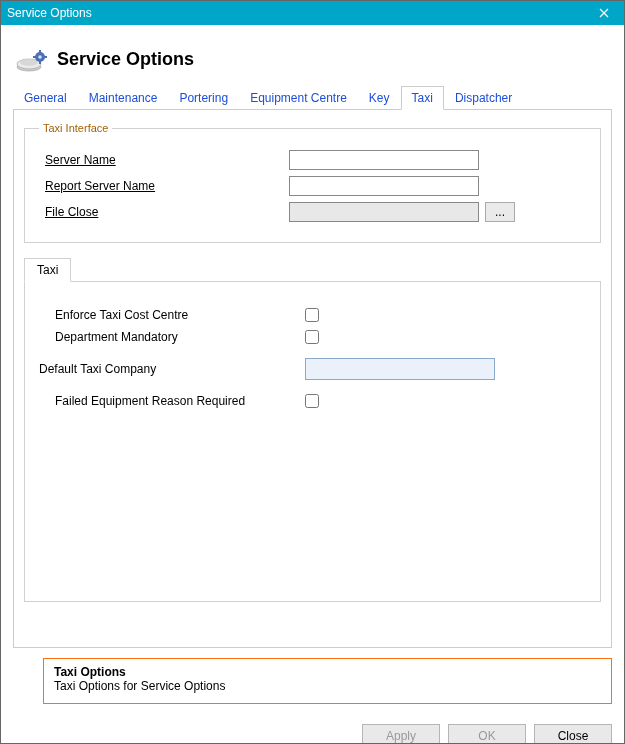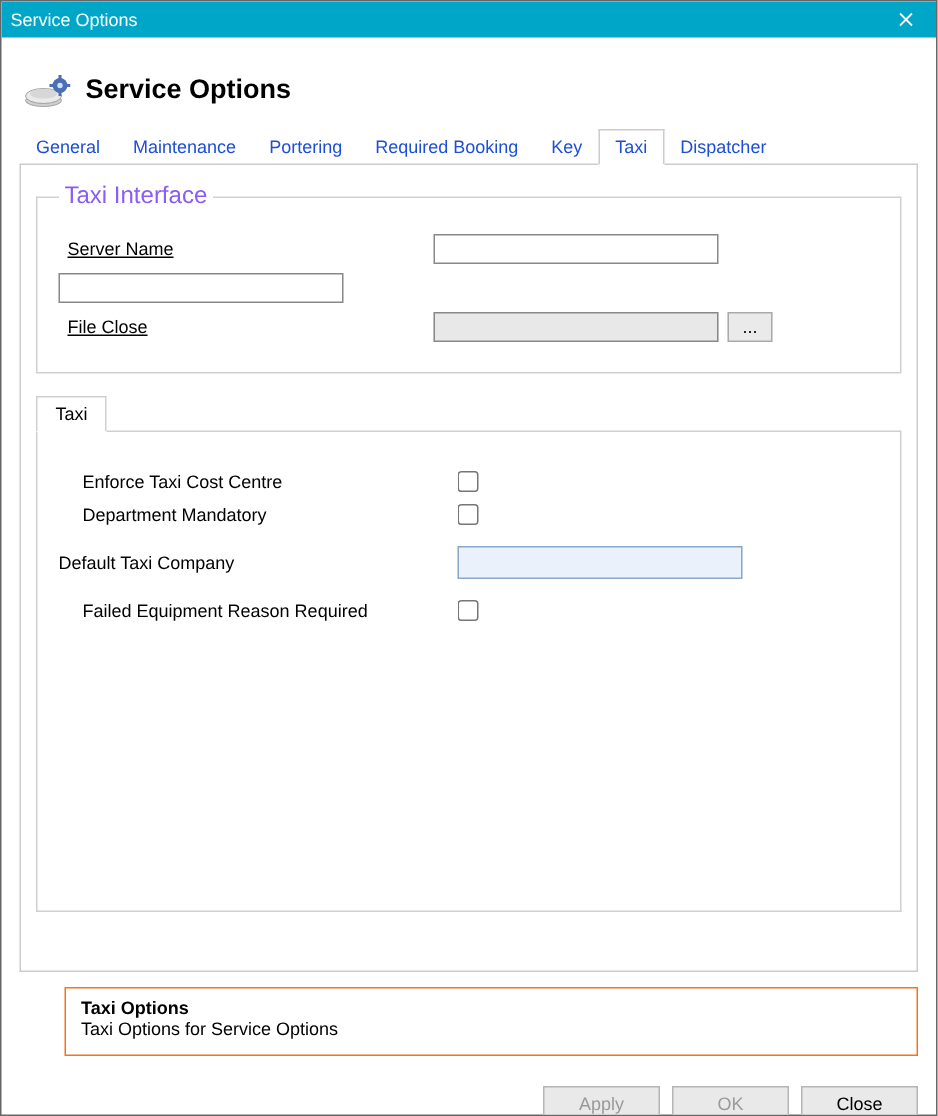--- a/index.html
+++ b/index.html
@@ -83,22 +83,22 @@
     padding: 12px 10px 10px 10px;
     height: 538px;
     position: relative;
   }
   fieldset.groupbox {
     border: 1px solid #d0d0d0;
     margin: 0 0 14px 0;
     padding: 10px 14px 14px 14px;
   }
   fieldset.groupbox > legend {
-    font-size: 16px;
-    color: #8b5cf6;
+    font-size: 11px;
+    color: #a16207;
     padding: 0 4px;
   }
   .form-row {
     display: flex;
     align-items: center;
     margin: 6px 0;
   }
   .form-row label {
     width: 250px;
     padding-left: 6px;
@@ -231,36 +231,37 @@
         <circle cx="25" cy="14" r="1.8" fill="#cfe0ff"></circle>
       </svg>
     </span>
     <h1>Service Options</h1>
   </div>
 
   <div class="tabs">
     <div class="tab">General</div>
     <div class="tab">Maintenance</div>
     <div class="tab">Portering</div>
-    <div class="tab">Required Booking</div>
+    <div class="tab">Equipment Centre</div>
     <div class="tab">Key</div>
     <div class="tab active">Taxi</div>
     <div class="tab">Dispatcher</div>
   </div>
 
   <div class="tabpanel">
 
     <fieldset class="groupbox">
       <legend>Taxi Interface</legend>
 
       <div class="form-row">
         <label>Server Name</label>
         <input type="text" value="" style="">
       </div>
       <div class="form-row">
+        <label>Report Server Name</label>
         <input type="text" value="" style="">
       </div>
       <div class="form-row">
         <label>File Close</label>
         <input type="text" readonly="" value="" style="">
         <button class="browse-btn">...</button>
       </div>
     </fieldset>
 
     <div class="inner-tabs">

